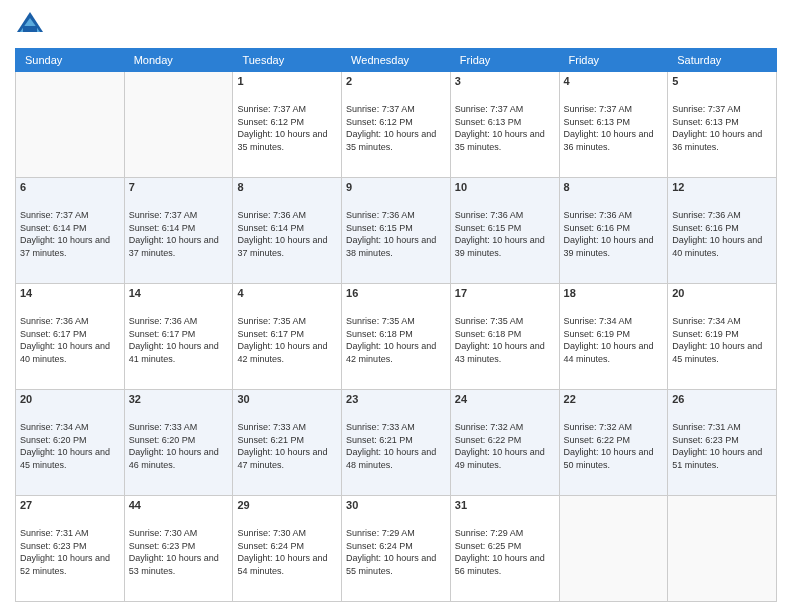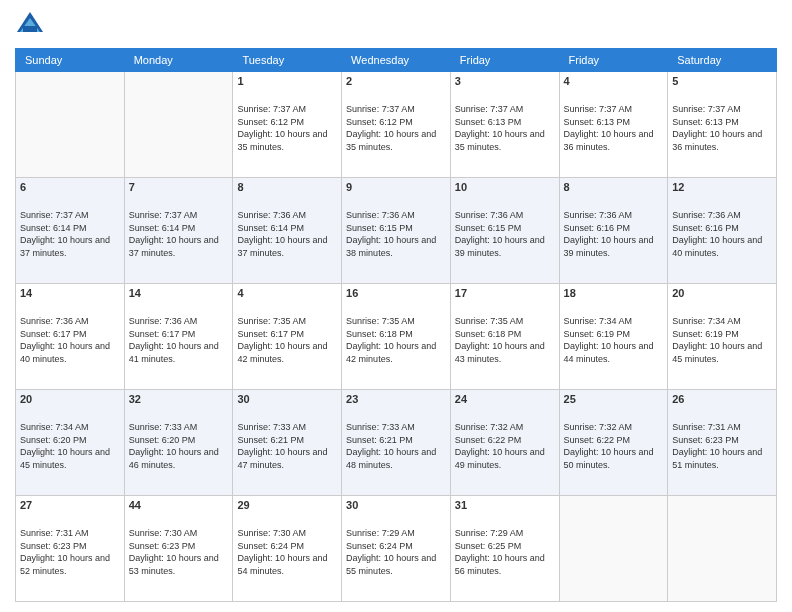--- a/index.html
+++ b/index.html
@@ -238,21 +238,21 @@
           </td>
           <td>
             <span class="day-num">23</span>
             <div class="day-info">Sunrise: 7:33 AM<br>Sunset: 6:21 PM<br>Daylight: 10 hours and 48 minutes.</div>
           </td>
           <td>
             <span class="day-num">24</span>
             <div class="day-info">Sunrise: 7:32 AM<br>Sunset: 6:22 PM<br>Daylight: 10 hours and 49 minutes.</div>
           </td>
           <td>
-            <span class="day-num">25</span>
+            <span class="day-num">22</span>
             <div class="day-info">Sunrise: 7:32 AM<br>Sunset: 6:22 PM<br>Daylight: 10 hours and 50 minutes.</div>
           </td>
           <td>
             <span class="day-num">26</span>
             <div class="day-info">Sunrise: 7:31 AM<br>Sunset: 6:23 PM<br>Daylight: 10 hours and 51 minutes.</div>
           </td>
         </tr>
         <tr>
           <td>
             <span class="day-num">27</span>

